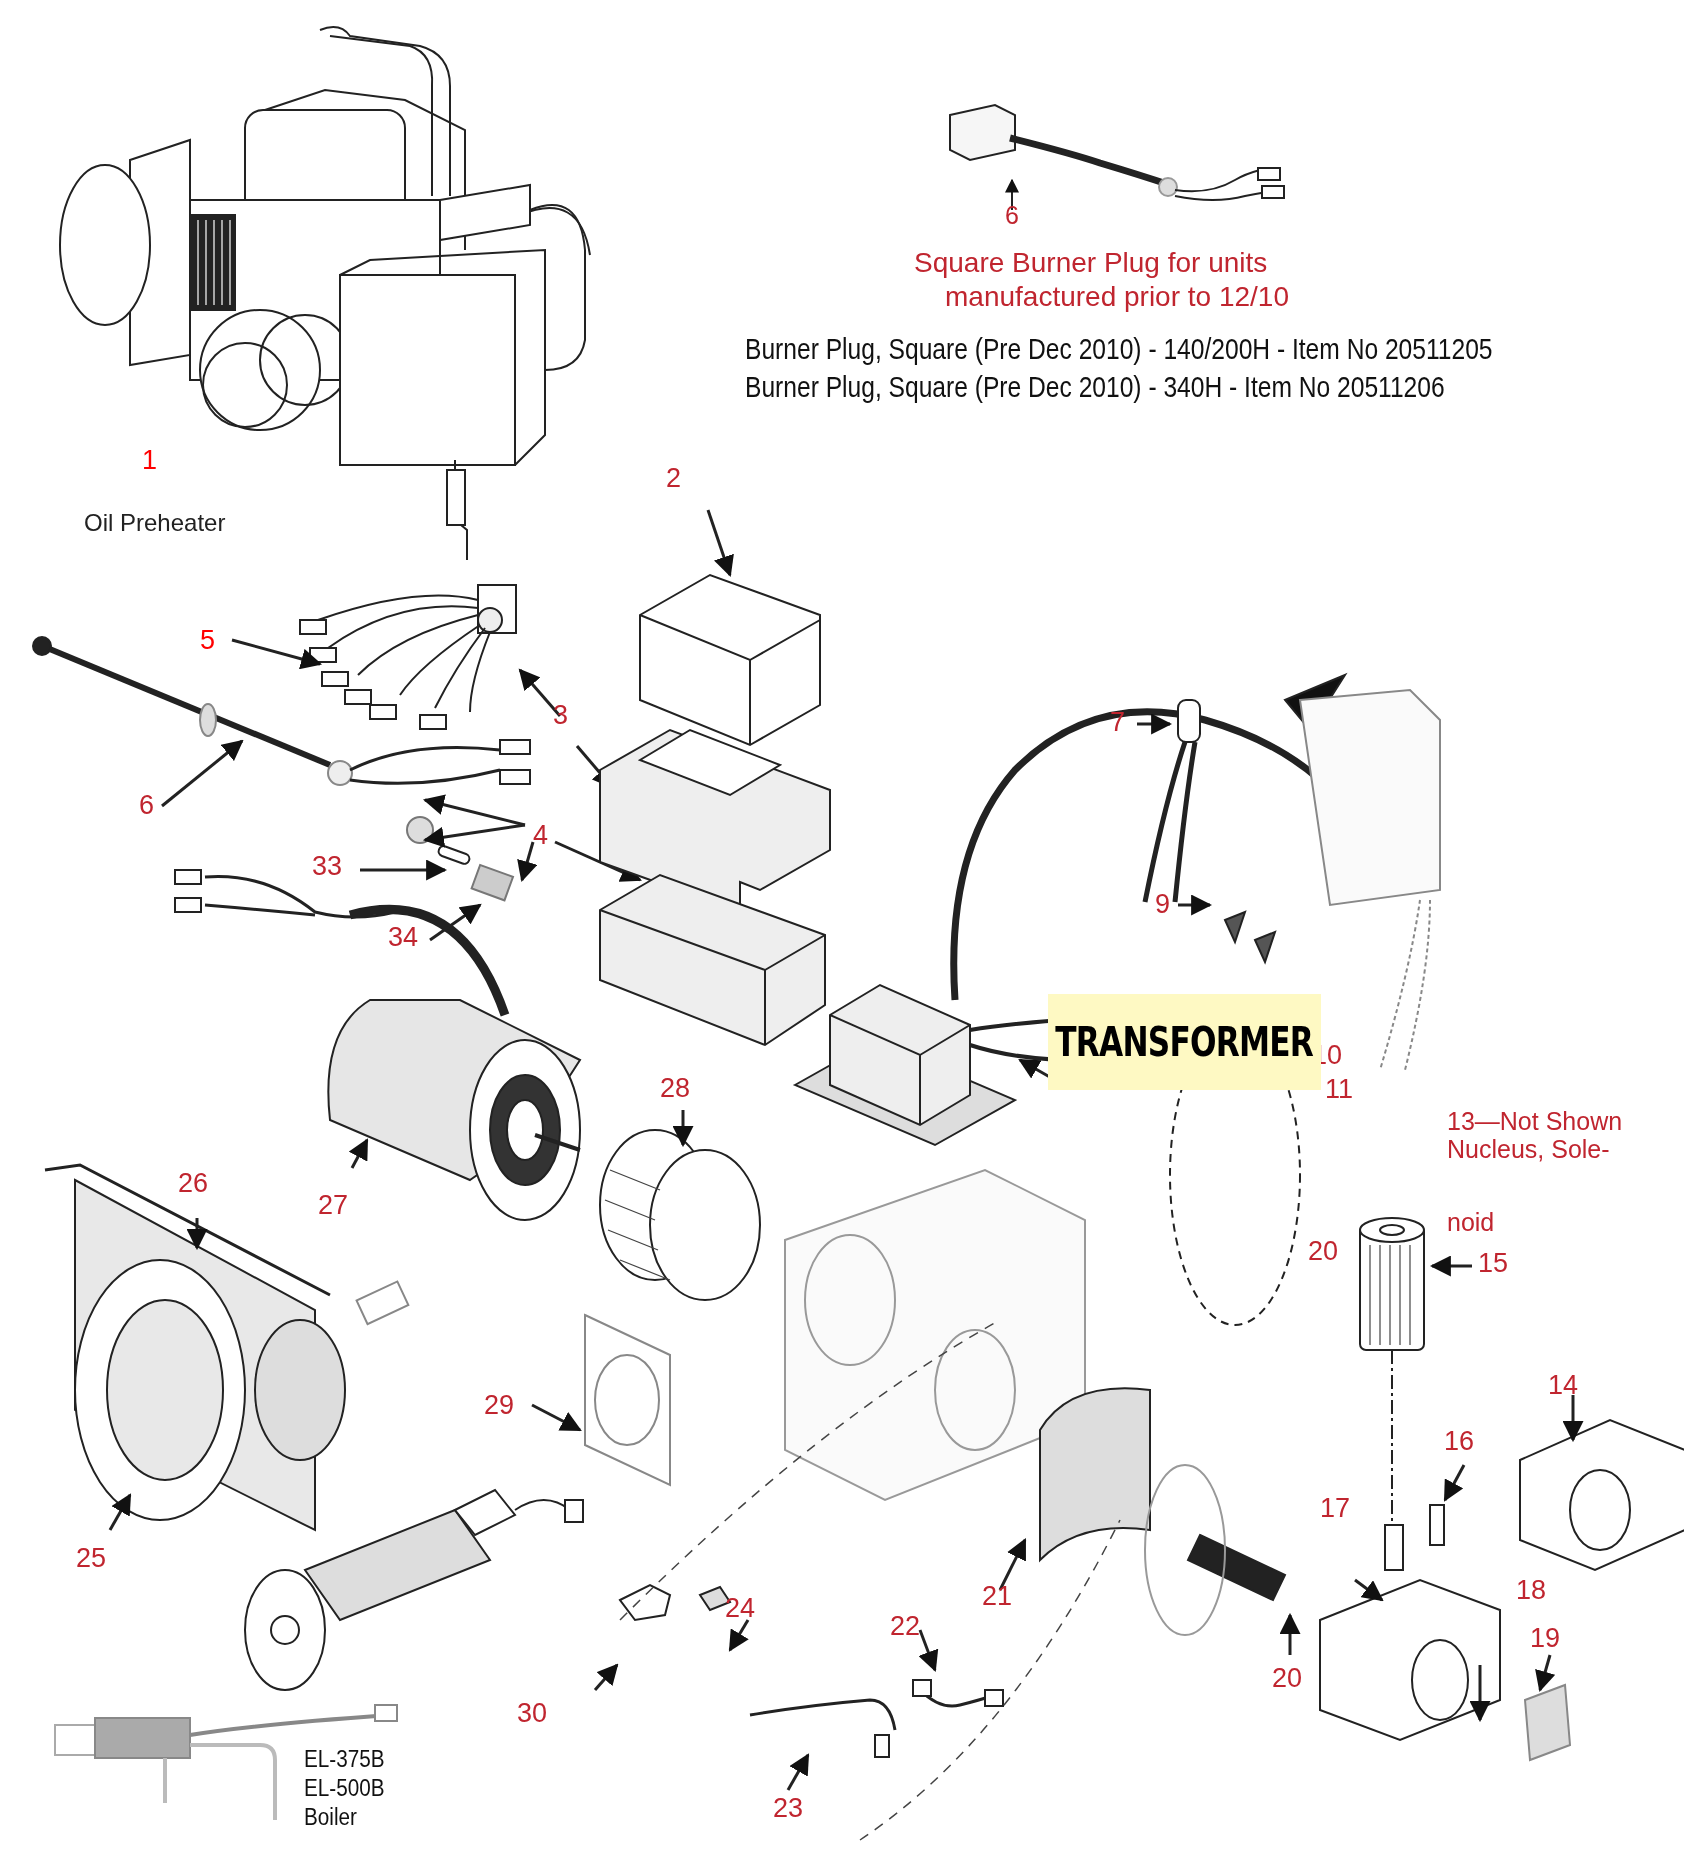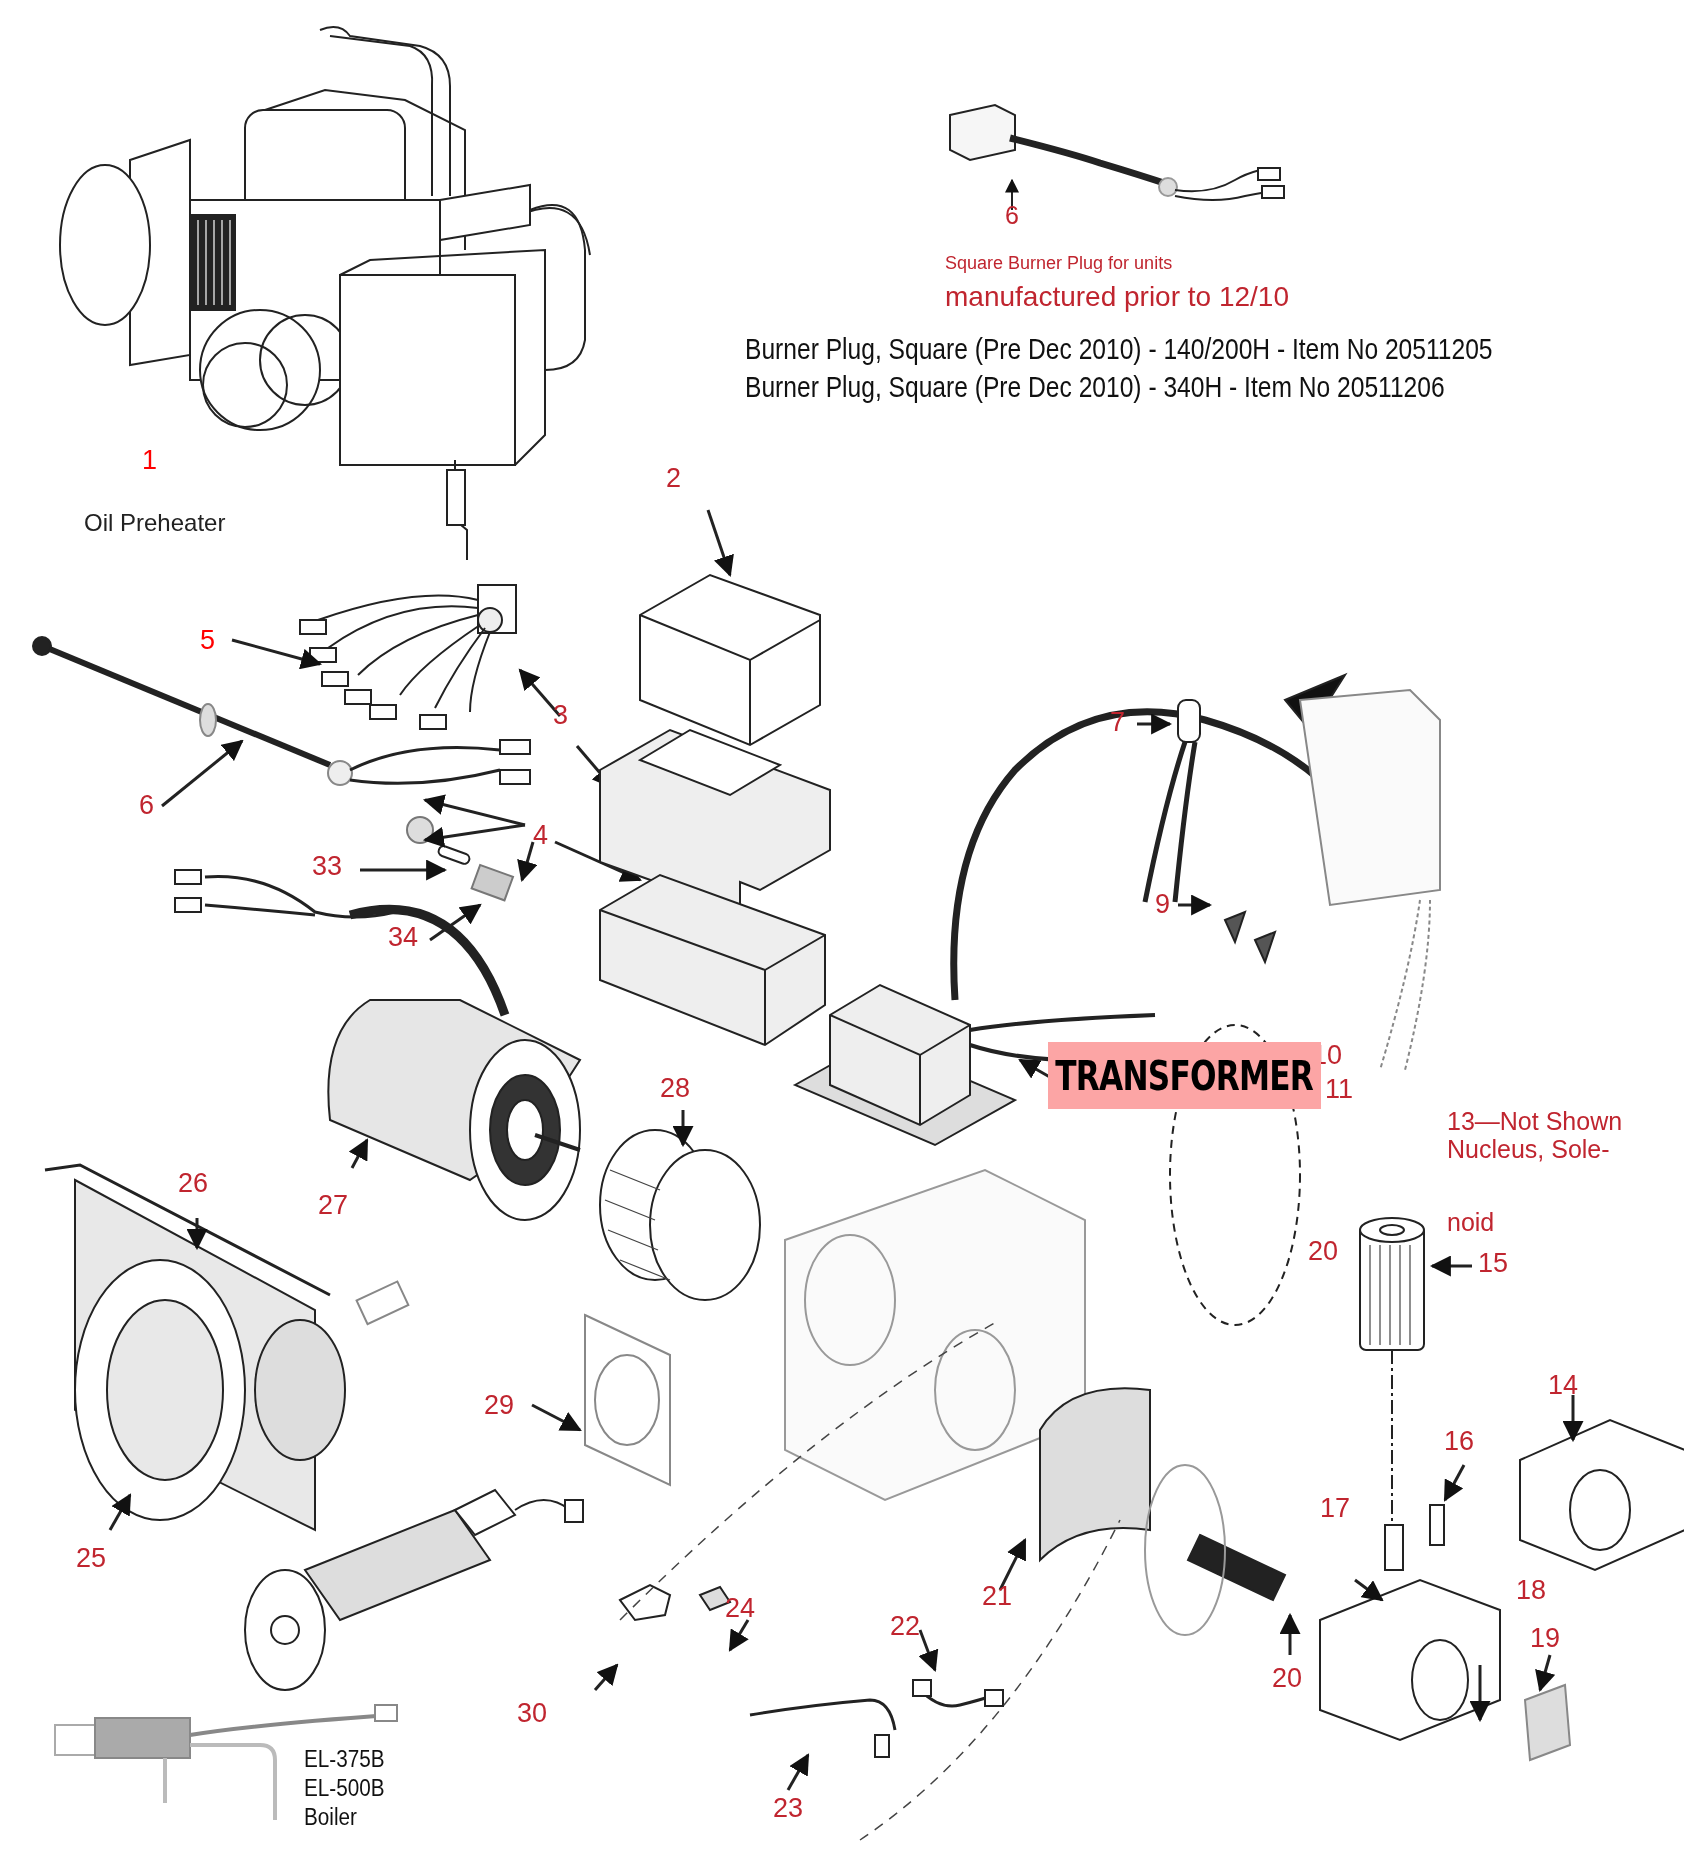--- a/index.html
+++ b/index.html
@@ -10,22 +10,22 @@
          font-family: "Liberation Sans", sans-serif; }
   .lbl.bright { color: #ff0000; }
   .note { position: absolute; color: #c0252f; font-size: 25px; line-height: 30px;
           font-family: "Liberation Sans", sans-serif; }
   .black-text { position: absolute; color: #111; font-size: 30px; line-height: 38px; white-space: nowrap;
                 font-family: "Liberation Sans Narrow", "Liberation Sans", sans-serif; transform-origin: left top; }
   .caption { position: absolute; color: #222; font-size: 24px; line-height: 28px;
              font-family: "Liberation Sans", sans-serif; }
   .boiler { position: absolute; color: #111; font-size: 23px; line-height: 28px;
             font-family: "Liberation Sans", sans-serif; transform: scaleX(0.9); transform-origin: left top; }
-  #transformer-badge { position: absolute; left: 1048px; top: 1042px; width: 273px; height: 67px;
-            background: #fca5a5; display: flex; align-items: center; justify-content: center; }
+  #transformer-badge { position: absolute; left: 1048px; top: 994px; width: 273px; height: 96px;
+            background: #fef9c3; display: flex; align-items: center; justify-content: center; }
   #transformer-badge span { font-family: "DejaVu Sans", sans-serif; font-weight: bold; font-size: 40px;
             color: #000; letter-spacing: -1px; transform: scaleX(0.78); display: inline-block; }
 </style>
 </head>
 <body>
 
 <svg id="art" viewBox="0 0 1684 1853" xmlns="http://www.w3.org/2000/svg">
   <defs>
     <marker id="ah" viewBox="0 0 10 10" refX="9" refY="5" markerWidth="7" markerHeight="7" orient="auto-start-reverse">
       <path d="M0,0 L10,5 L0,10 z" fill="#111"></path>
@@ -251,21 +251,21 @@
     <ellipse cx="1185" cy="1550" rx="40" ry="85" stroke="#999"></ellipse>
   </g>
 
   <g fill="none" stroke="#444" stroke-width="1.5" stroke-dasharray="10 8">
     <path d="M620,1620 q200,-200 380,-300"></path>
     <path d="M860,1840 q150,-100 260,-320"></path>
   </g>
 </svg>
 
 <div class="lbl" style="left:1005px;top:203px;font-size:25px;">6</div>
-<div class="note" style="left:945px;top:247px;font-size:18px;line-height:32px;">Square Burner Plug for units</div>
+<div class="note" style="left:914px;top:247px;font-size:28px;line-height:32px;">Square Burner Plug for units</div>
 <div class="note" style="left:945px;top:281px;font-size:28px;line-height:32px;text-align:right;">manufactured prior to 12/10</div>
 <div class="black-text" style="left:745px;top:330px;transform:scaleX(0.82);">Burner Plug, Square (Pre Dec 2010) - 140/200H - Item No 20511205</div>
 <div class="black-text" style="left:745px;top:368px;transform:scaleX(0.82);">Burner Plug, Square (Pre Dec 2010) - 340H - Item No 20511206</div>
 
 <div class="lbl bright" style="left:142px;top:447px;">1</div>
 <div class="caption" style="left:84px;top:509px;text-align:right;">Oil Preheater</div>
 
 <div class="lbl" style="left:666px;top:465px;">2</div>
 <div class="lbl" style="left:553px;top:702px;">3</div>
 <div class="lbl" style="left:533px;top:822px;">4</div>

